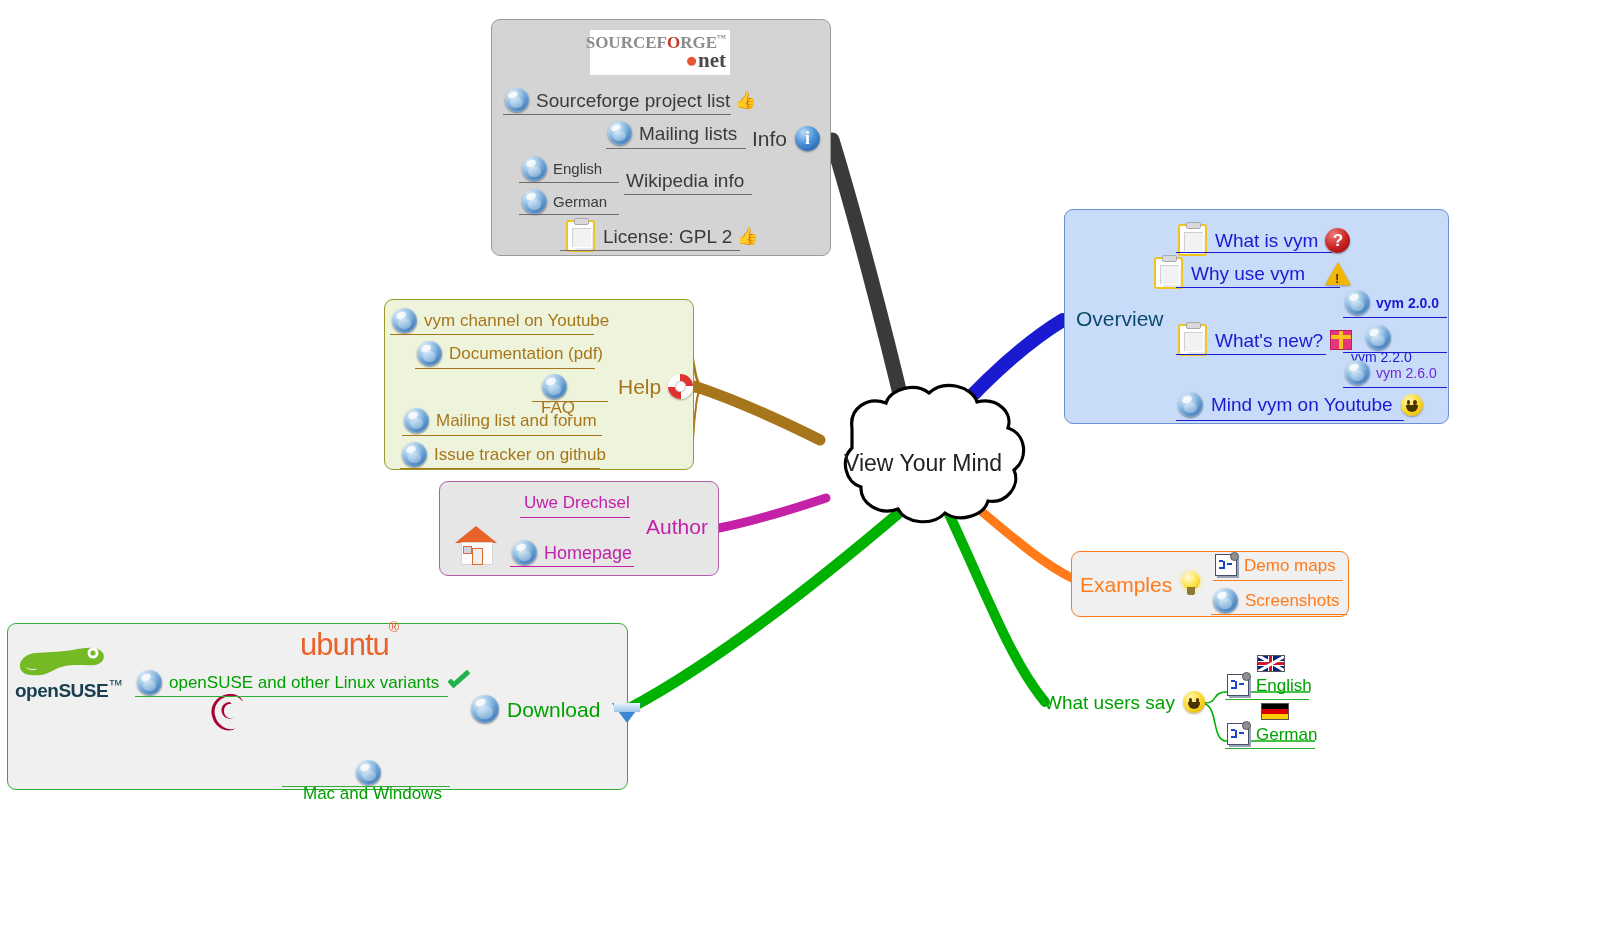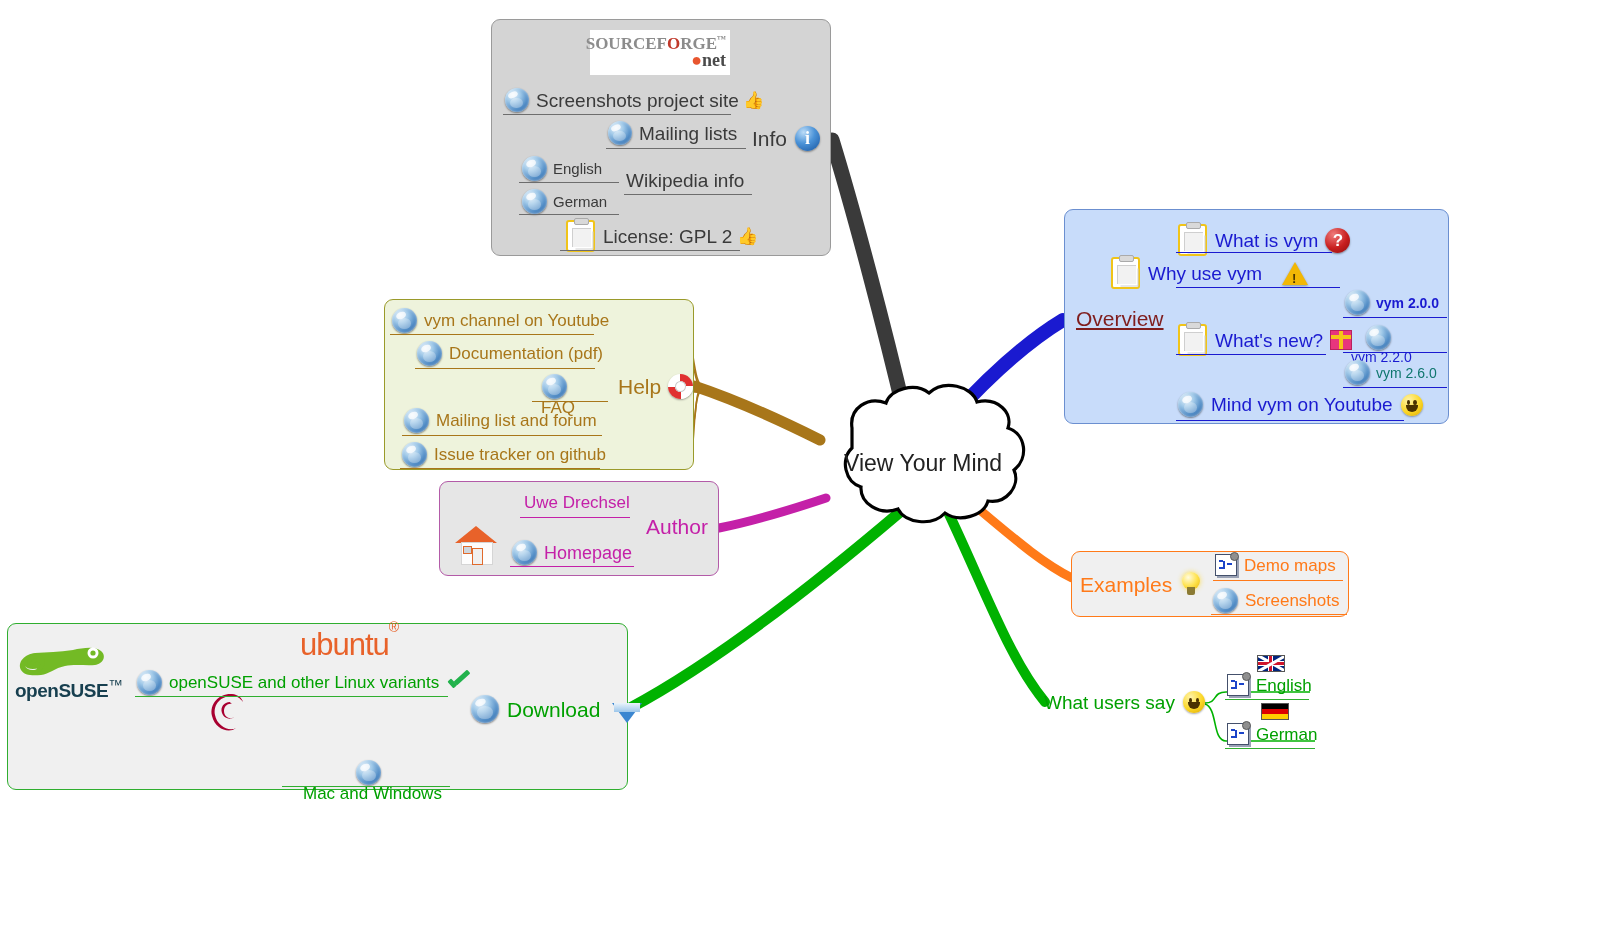--- a/index.html
+++ b/index.html
@@ -93,21 +93,21 @@
      font-weight:bold;letter-spacing:-.5px;}
   .suse .txt small{font-weight:normal;font-size:15px;}
   .ubuntu{font-family:"Liberation Sans",sans-serif;font-size:31px;color:#e8622a;letter-spacing:-1px;position:relative;}
   .ubuntu sup{font-size:14px;position:relative;top:-12px;}
   .debian{position:relative;width:46px;height:56px;}
 
   .sflogo{position:absolute;background:#fff;display:flex;flex-direction:column;align-items:flex-end;
      justify-content:center;padding:2px 4px;box-sizing:border-box;}
   .sflogo .l1{font-family:"Liberation Serif",serif;font-size:17px;letter-spacing:0px;line-height:1;color:#8c8c8c;font-weight:bold;}
   .sflogo .l1 b{color:#c0392b;}
-  .sflogo .l2{font-family:"Liberation Serif",serif;font-size:18px;line-height:.95;color:#4a4a4a;font-weight:bold;text-align:center;}
+  .sflogo .l2{font-family:"Liberation Serif",serif;font-size:21px;line-height:.95;color:#4a4a4a;font-weight:bold;text-align:center;}
   .sflogo .l2 span{color:#e8562f;}
 </style>
 </head>
 <body>
 
 <div id="stage">
 
   <svg class="layer" viewBox="0 0 1599 938">
 
     <path d="M905,415 C885,330 855,215 832,140" stroke="#3a3a3a" stroke-width="15" fill="none" stroke-linecap="round"></path>
@@ -170,21 +170,21 @@
     <div class="l2"><span>●</span>net</div>
   </div>
 
   <div class="node" style="left:752px;top:126px;">
     <span class="lbl" style="font-size:21px;color:#3a3a3a;">Info</span>
     <span class="ico infoi" style="width:25px;height:25px;font-size:18px;line-height:25px;margin-left:8px;">i</span>
   </div>
 
   <div class="node" style="left:505px;top:88px;">
     <span class="ico globe" style="width:24px;height:24px;"></span>
-    <span class="lbl" style="font-size:19px;color:#3a3a3a;margin-left:7px;">Screenshots project site</span>
+    <span class="lbl" style="font-size:19px;color:#3a3a3a;margin-left:7px;">Sourceforge project list</span>
     <span class="ico thumb" style="margin-left:5px;">👍</span>
   </div>
   <div class="ul" style="left:503px;top:114px;width:228px;border-color:#6d6d6d;"></div>
 
   <div class="node" style="left:608px;top:121px;">
     <span class="ico globe" style="width:24px;height:24px;"></span>
     <span class="lbl" style="font-size:19px;color:#3a3a3a;margin-left:7px;">Mailing lists</span>
   </div>
   <div class="ul" style="left:606px;top:148px;width:140px;border-color:#6d6d6d;"></div>
 
@@ -208,31 +208,31 @@
   <div class="node" style="left:566px;top:220px;">
     <span class="ico clipboard" style="width:25px;height:28px;"></span>
     <span class="lbl" style="font-size:19px;color:#3a3a3a;margin-left:8px;">License: GPL 2</span>
     <span class="ico thumb" style="margin-left:5px;">👍</span>
   </div>
   <div class="ul" style="left:560px;top:250px;width:180px;border-color:#6d6d6d;"></div>
 
   <div class="frame" style="left:1064px;top:209px;width:385px;height:215px;background:#c8dcfa;border:1px solid #6b8fd0;"></div>
 
   <div class="node" style="left:1076px;top:308px;">
-    <span class="lbl" style="font-size:21px;color:#7f1d1d;text-decoration:underline;">Overview</span>
+    <span class="lbl" style="font-size:21px;color:#0c4a6e;">Overview</span>
   </div>
 
   <div class="node" style="left:1178px;top:224px;">
     <span class="ico clipboard" style="width:25px;height:28px;"></span>
     <span class="lbl" style="font-size:19px;color:#1a1ad0;margin-left:8px;">What is vym</span>
     <span class="ico qmark" style="width:25px;height:25px;font-size:17px;line-height:25px;margin-left:7px;">?</span>
   </div>
   <div class="ul" style="left:1176px;top:252px;width:156px;border-color:#1a1ad0;"></div>
 
-  <div class="node" style="left:1111px;top:257px;">
+  <div class="node" style="left:1154px;top:257px;">
     <span class="ico clipboard" style="width:25px;height:28px;"></span>
     <span class="lbl" style="font-size:19px;color:#1a1ad0;margin-left:8px;">Why use vym</span>
     <span class="ico warn" style="margin-left:20px;width:26px;height:23px;">
       <span class="tri"></span>
     </span>
   </div>
   <div class="ul" style="left:1176px;top:287px;width:164px;border-color:#1a1ad0;"></div>
 
   <div class="node" style="left:1178px;top:324px;">
     <span class="ico clipboard" style="width:25px;height:28px;"></span>
@@ -251,21 +251,21 @@
   <div class="ul" style="left:1343px;top:317px;width:104px;border-color:#1a1ad0;"></div>
 
   <div class="node" style="left:1345px;top:325px;flex-direction:column;">
     <span class="ico globe" style="width:25px;height:25px;"></span>
     <span class="lbl" style="font-size:14px;color:#1a1ad0;margin-left:6px;">vym 2.2.0</span>
   </div>
   <div class="ul" style="left:1343px;top:352px;width:104px;border-color:#1a1ad0;"></div>
 
   <div class="node" style="left:1345px;top:360px;">
     <span class="ico globe" style="width:25px;height:25px;"></span>
-    <span class="lbl" style="font-size:14px;color:#0f766e;margin-left:6px;">vym 2.6.0</span>
+    <span class="lbl" style="font-size:14px;color:#6d28d9;margin-left:6px;">vym 2.6.0</span>
   </div>
   <div class="ul" style="left:1343px;top:387px;width:104px;border-color:#1a1ad0;"></div>
 
   <div class="node" style="left:1178px;top:392px;">
     <span class="ico globe" style="width:25px;height:25px;"></span>
     <span class="lbl" style="font-size:19px;color:#1a1ad0;margin-left:8px;">Mind vym on Youtube</span>
     <span class="ico smiley" style="width:22px;height:22px;margin-left:8px;">
       <span class="eye" style="left:27%"></span>
         <span class="eye" style="right:27%"></span>
         <span class="mouth"></span>

